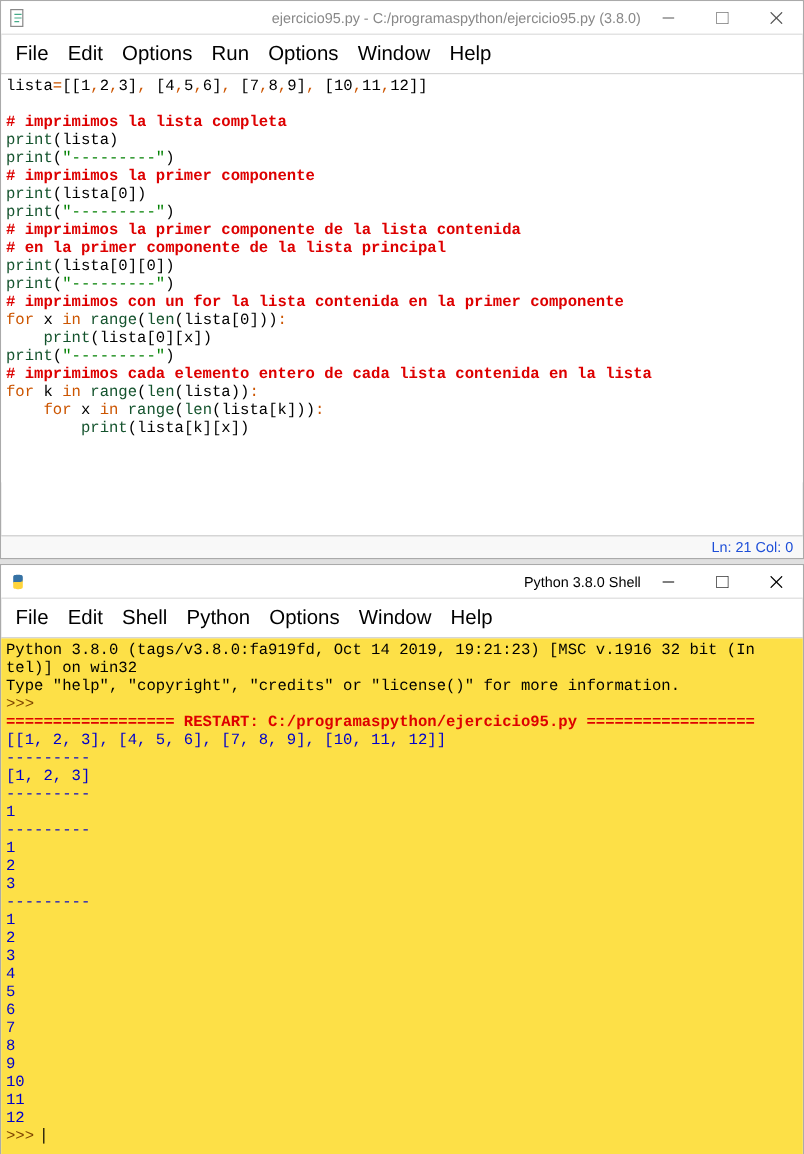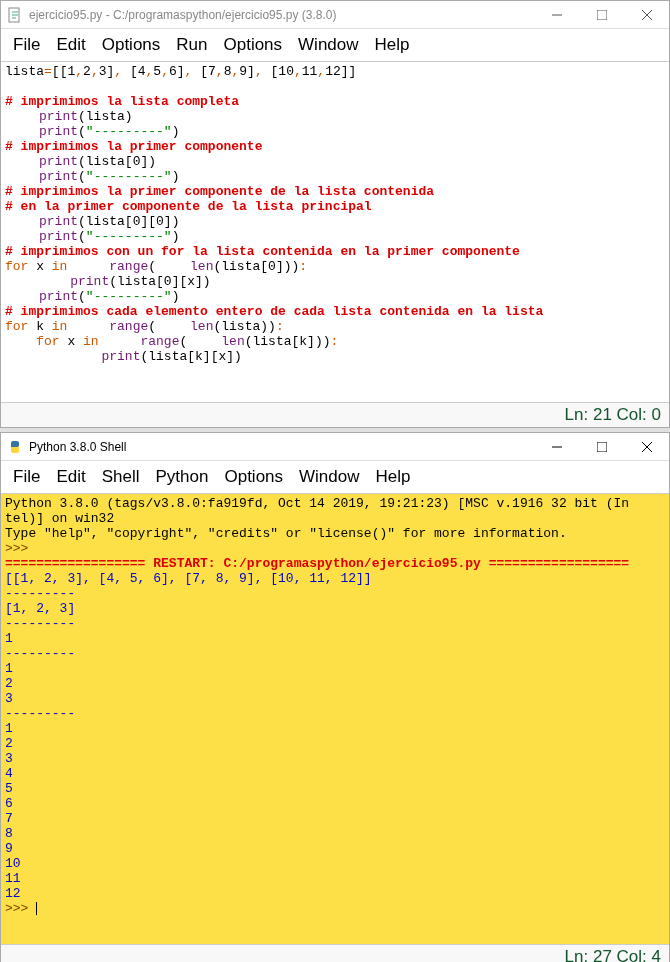--- a/index.html
+++ b/index.html
@@ -22,21 +22,21 @@
   border-bottom: 1px solid #ddd;
   padding-left: 6px;
   font-size: 12px;
   color: #888;
 }
 .titlebar .icon {
   width: 16px;
   height: 16px;
   margin-right: 6px;
 }
-.titlebar .title { flex: 1; }
+.titlebar .title { flex: 1; text-align: right; }
 .winbtns { display: flex; }
 .winbtn {
   width: 45px;
   height: 28px;
   display: flex;
   align-items: center;
   justify-content: center;
   color: #555;
   font-size: 14px;
 }
@@ -65,28 +65,29 @@
   line-height: 15px;
   padding: 2px 4px;
   white-space: pre;
   background: #fde047;
   min-height: 450px;
 }
 .statusbar {
   border-top: 1px solid #ccc;
   text-align: right;
   padding: 2px 8px;
-  font-size: 17px;
-  color: #14532d;
+  font-size: 12px;
+  color: #1d4ed8;
   background: #f8f8f8;
+  margin-top: 44px;
 }
 .t-black { color: #000; }
 .t-orange { color: #cc5500; }
 .t-red { color: #d00; font-weight: bold; }
-.t-purple { color: #701a75; margin-left: 34px; }
+.t-purple { color: #14532d; }
 .t-green { color: #008000; }
 .t-blue { color: #0000cc; }
 .t-brown { color: #7f4400; }
 .cursor {
   display: inline-block;
   width: 1px;
   height: 13px;
   background: #000;
   vertical-align: middle;
 }

